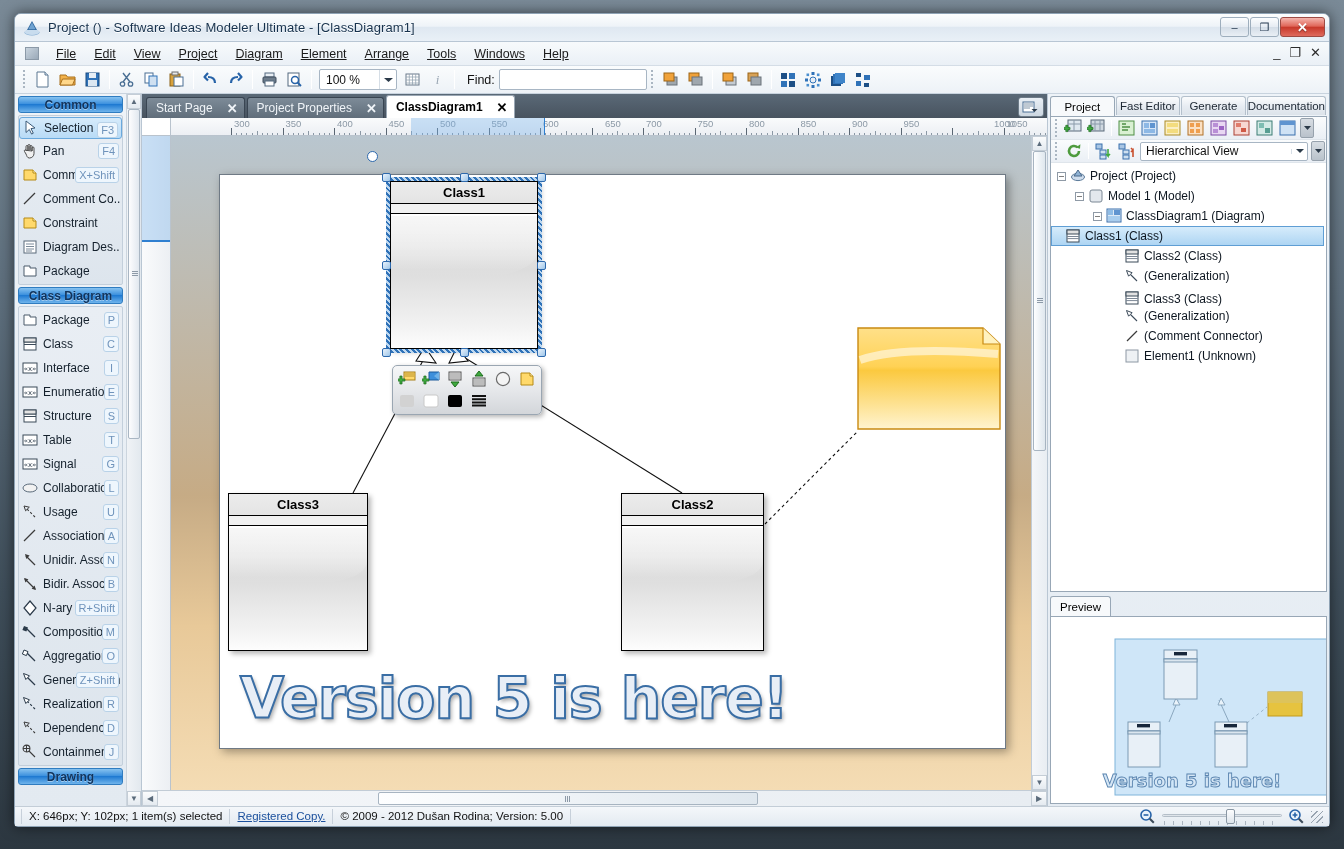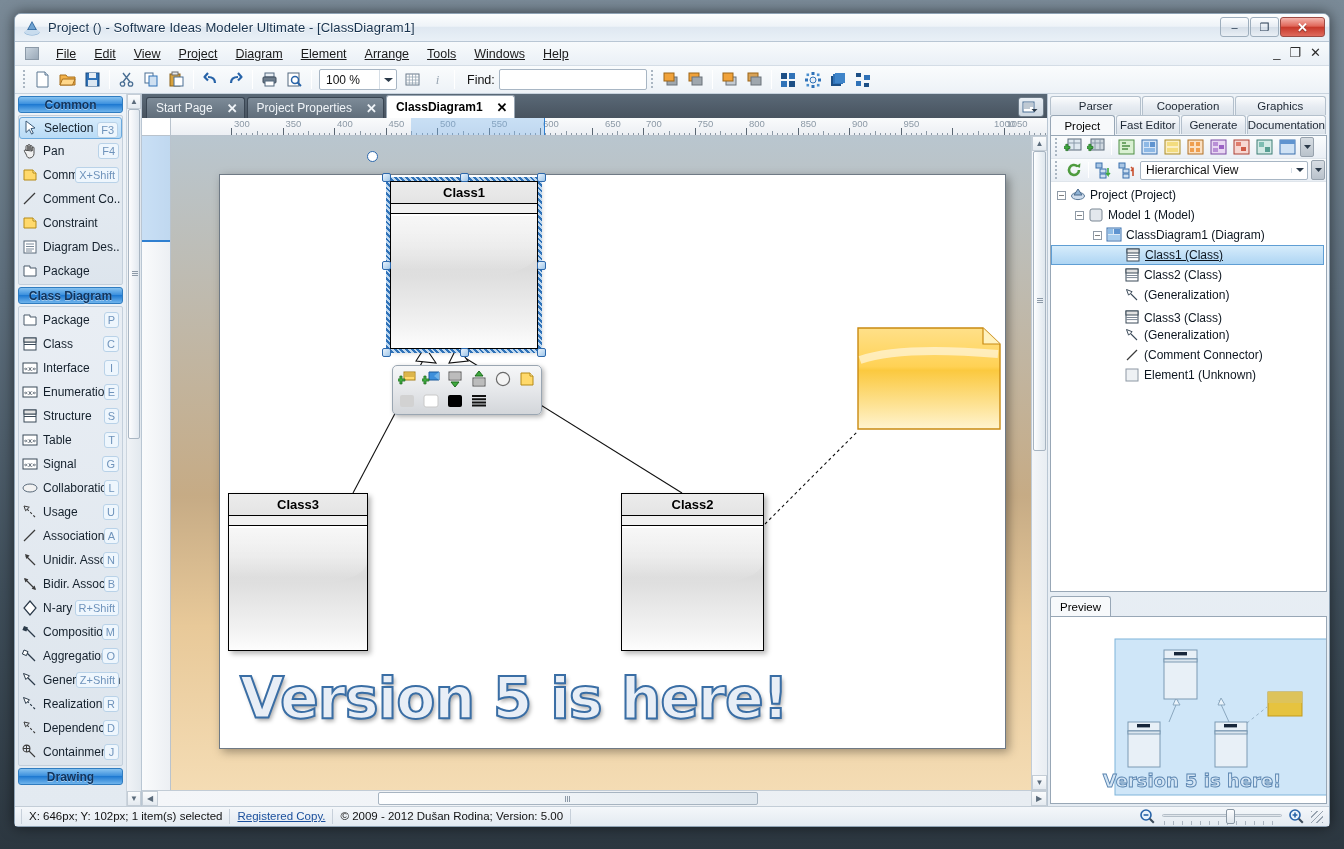--- a/index.html
+++ b/index.html
@@ -1052,25 +1052,20 @@
           <div class="sb-thumb" style="top:1px;bottom:1px;left:220px;width:380px;">
             <div class="gr" style="width:6px;height:6px;background-image:repeating-linear-gradient(90deg,#8d9aa8 0 1px,transparent 1px 2px);"></div>
           </div>
         </div>
         <div class="sb-arrow" style="width:16px;">▶</div>
       </div>
     </div>
 
     <div id="rightpanel">
       <div class="tabrow">
-        <div class="ptab">Parser</div>
-        <div class="ptab">Cooperation</div>
-        <div class="ptab">Graphics</div>
-      </div>
-      <div class="tabrow">
         <div class="ptab active">Project</div>
         <div class="ptab">Fast Editor</div>
         <div class="ptab">Generate</div>
         <div class="ptab">Documentation</div>
       </div>
 
       <div id="treepanel">
         <div class="rtb">
           <div class="grip"></div>
           <div class="rtb-btn">
@@ -1216,21 +1211,21 @@
               <span class="ticon">
                 <svg width="16" height="16" viewBox="0 0 16 16">
                   <rect x="1" y="1" width="14" height="13" fill="#dbe8f5" stroke="#3a71ad"></rect>
                   <rect x="2" y="2" width="5" height="5" fill="#8fbce6"></rect>
                   <rect x="8" y="2" width="6" height="5" fill="#5f94d0"></rect>
                   <rect x="2" y="8" width="12" height="5" fill="#a8cdee"></rect>
                 </svg>
               </span>
               <span>ClassDiagram1 (Diagram)</span>
             </div>
-            <div class="trow sel" style="padding-left: 60px; margin-right: 2px; text-decoration: underline;">
+            <div class="trow sel" style="margin-right: 2px;">
               <span style="width: 13px; flex: 0 0 13px;"></span>
               <span class="ticon">
                 <svg width="16" height="16" viewBox="0 0 16 16">
                   <rect x="2" y="2" width="12" height="12" fill="#fff" stroke="#3b4a59"></rect>
                   <rect x="2" y="2" width="12" height="4" fill="#e1e1e1" stroke="#3b4a59"></rect>
                   <path d="M2 8.5h12M2 10.6h12" stroke="#7c8795"></path>
                 </svg>
               </span>
               <span>Class1 (Class)</span>
             </div>

